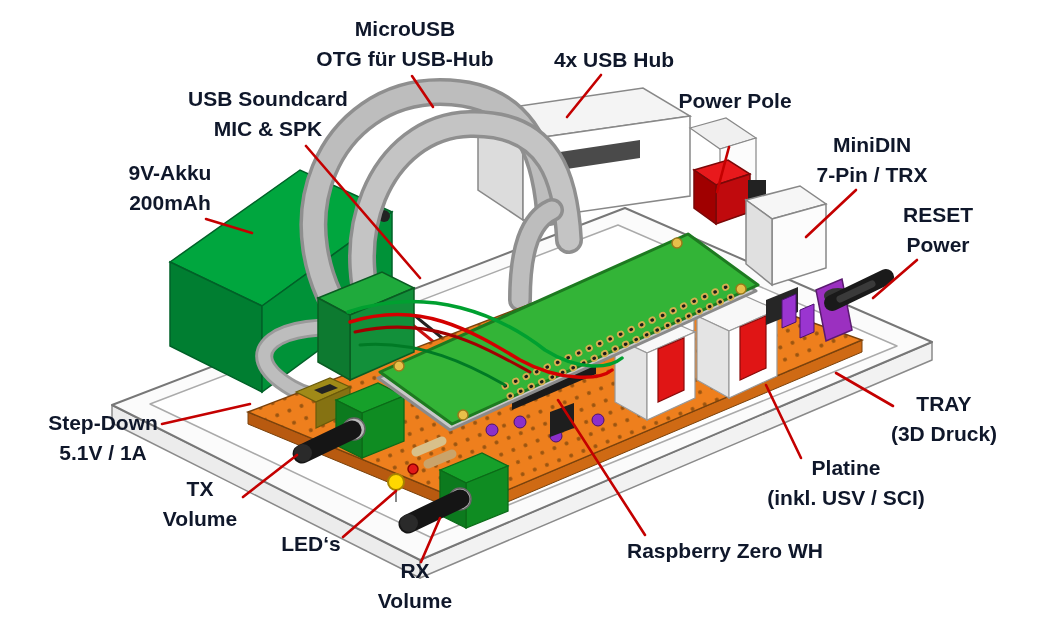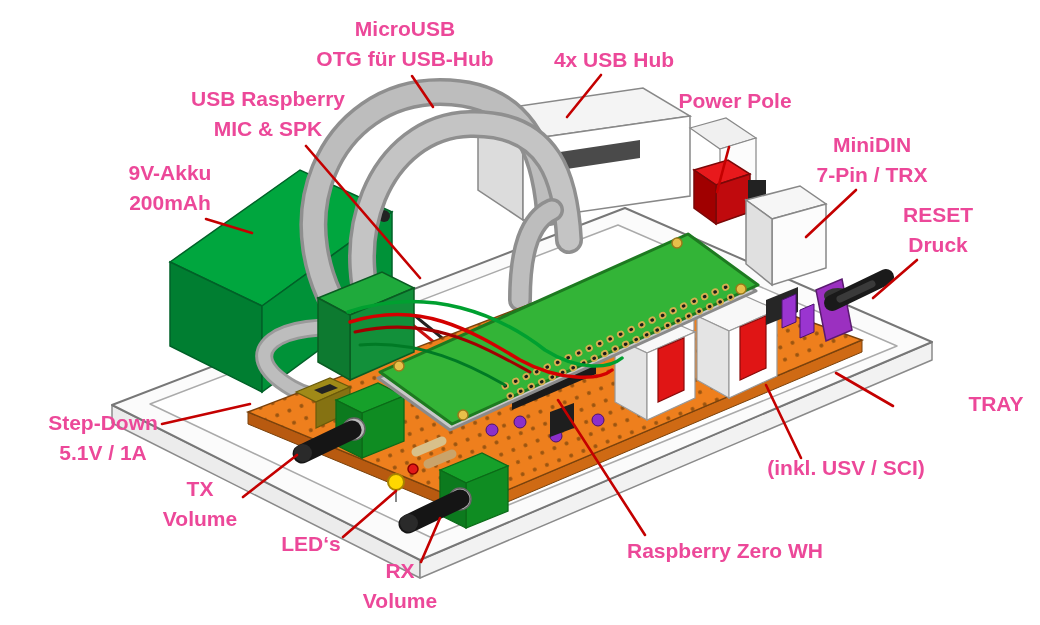--- a/index.html
+++ b/index.html
@@ -1,20 +1,20 @@
 <!DOCTYPE html>
 <html><head>
 <meta charset="utf-8">
 <style>
   html,body{margin:0;padding:0;background:#fff;}
   body{width:1040px;height:625px;position:relative;overflow:hidden;
        font-family:"Liberation Sans",sans-serif;}
   .scene{position:absolute;left:0;top:0;width:1040px;height:625px;}
   .label{position:absolute;transform:translateX(-50%);text-align:center;
-         font-weight:700;font-size:21px;line-height:30px;color:#ec4899;
+         font-weight:700;font-size:21px;line-height:30px;color:#0f172a;
          white-space:nowrap;}
   .label span{display:block;}
 </style>
 </head>
 <body>
 
 <svg class="scene" viewBox="0 0 1040 625">
   <defs>
     <pattern id="perf" width="13" height="13" patternUnits="userSpaceOnUse" patternTransform="rotate(-21)">
       <rect width="13" height="13" fill="#ee7f1d"></rect>
@@ -213,54 +213,56 @@
 </svg>
 
 <div class="label" style="left:405px;top:14px">
   <span>MicroUSB</span>
   <span>OTG für USB-Hub</span>
 </div>
 <div class="label" style="left:614px;top:45px">
   <span>4x USB Hub</span>
 </div>
 <div class="label" style="left:268px;top:84px">
-  <span>USB Raspberry</span>
+  <span>USB Soundcard</span>
   <span>MIC &amp; SPK</span>
 </div>
 <div class="label" style="left:735px;top:86px">
   <span>Power Pole</span>
 </div>
 <div class="label" style="left:872px;top:130px">
   <span>MiniDIN</span>
   <span>7-Pin / TRX</span>
 </div>
 <div class="label" style="left:938px;top:200px">
   <span>RESET</span>
-  <span>Druck</span>
+  <span>Power</span>
 </div>
 <div class="label" style="left:170px;top:158px">
   <span>9V-Akku</span>
   <span>200mAh</span>
 </div>
-<div class="label" style="left:996px;top:389px">
+<div class="label" style="left:944px;top:389px">
   <span>TRAY</span>
+  <span>(3D Druck)</span>
 </div>
 <div class="label" style="left:103px;top:408px">
   <span>Step-Down</span>
   <span>5.1V / 1A</span>
 </div>
 <div class="label" style="left:200px;top:474px">
   <span>TX</span>
   <span>Volume</span>
 </div>
 <div class="label" style="left:311px;top:529px">
   <span>LED‘s</span>
 </div>
-<div class="label" style="left:400px;top:556px">
+<div class="label" style="left:415px;top:556px">
   <span>RX</span>
   <span>Volume</span>
 </div>
 <div class="label" style="left:725px;top:536px">
   <span>Raspberry Zero WH</span>
 </div>
 <div class="label" style="left:846px;top:453px">
+  <span>Platine</span>
   <span>(inkl. USV / SCI)</span>
 </div>
 
 </body></html>

